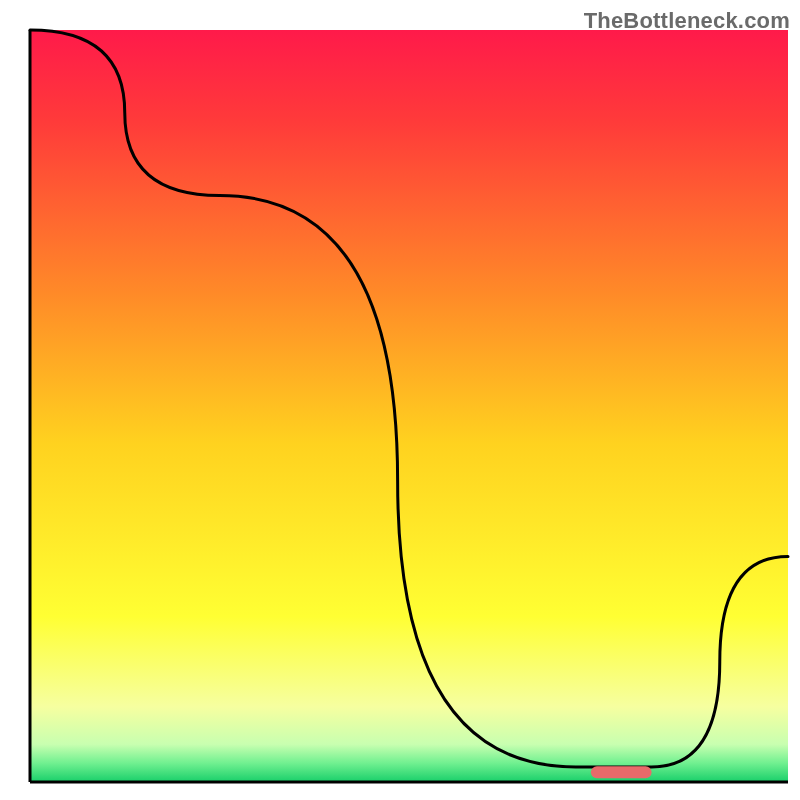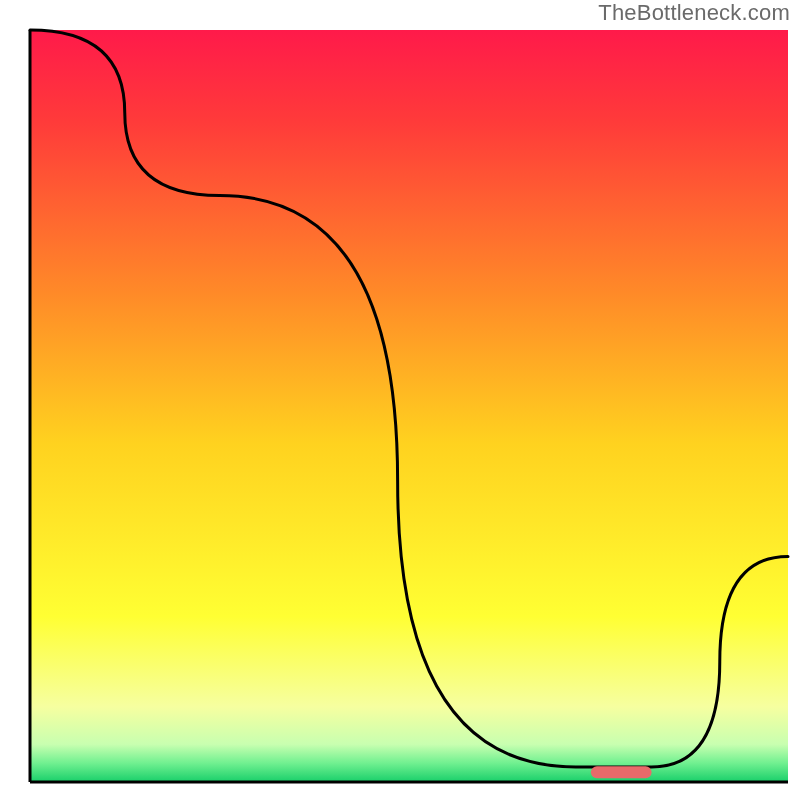--- a/index.html
+++ b/index.html
@@ -10,25 +10,25 @@
     background: #ffffff;
     font-family: Arial, Helvetica, sans-serif;
   }
   .frame {
     position: relative;
     width: 800px;
     height: 800px;
   }
   .watermark {
     position: absolute;
-    top: 0;
+    top: 8px;
     right: 10px;
     color: #6a6a6a;
     font-size: 22px;
-    font-weight: 400;
+    font-weight: 700;
     letter-spacing: 0.2px;
     z-index: 20;
   }
   svg.chart {
     position: absolute;
     left: 0;
     top: 0;
     width: 800px;
     height: 800px;
   }

